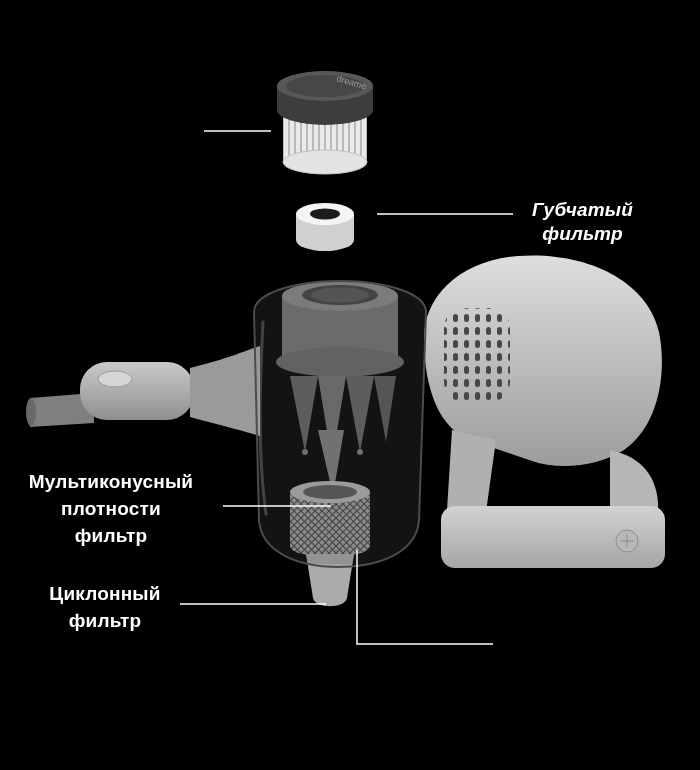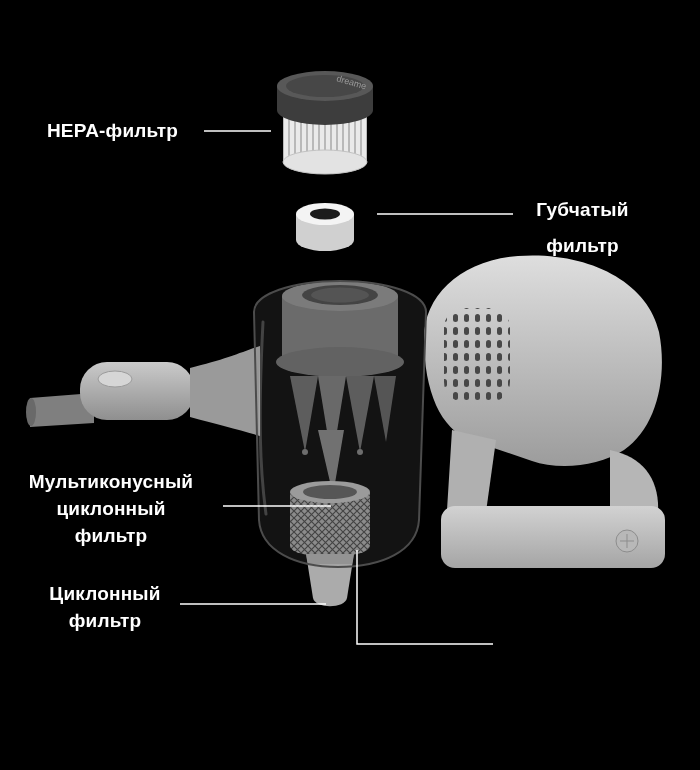--- a/index.html
+++ b/index.html
@@ -7,21 +7,21 @@
     position:relative;width:700px;height:770px;background:#000000;overflow:hidden;
     font-family:"Liberation Sans", sans-serif;
   }
   .stage svg{position:absolute;left:0;top:0;}
   .label{
     position:absolute;color:#ffffff;font-weight:700;font-size:19px;
     text-align:center;white-space:pre-line;line-height:27px;
     letter-spacing:0.2px;
   }
   .label-hepa{left:35px;top:119px;width:155px;line-height:23px;}
-  .label-sponge{left:515px;top:192px;width:135px;line-height:36px;}
+  .label-sponge{left:515px;top:198px;width:135px;line-height:24px;font-style:italic;}
   .label-multicone{left:5px;top:468px;width:212px;}
   .label-cyclone{left:30px;top:580px;width:150px;}
   .label-mesh{left:495px;top:594px;width:190px;}
 </style>
 </head>
 <body>
 
 <div class="stage">
 
   <svg width="700" height="770" viewBox="0 0 700 770">
@@ -118,22 +118,21 @@
 
     <g stroke="#ffffff" stroke-width="1.5">
       <line x1="204" y1="131" x2="271" y2="131"></line>
       <line x1="377" y1="214" x2="513" y2="214"></line>
       <line x1="223" y1="506" x2="331" y2="506"></line>
       <line x1="180" y1="604" x2="326" y2="604"></line>
       <polyline points="357,550 357,644 493,644" fill="none"></polyline>
     </g>
   </svg>
 
-  <div class="label label-hepa">HEPA-фильтр</div>
   <div class="label label-sponge">Губчатый
 фильтр</div>
   <div class="label label-multicone">Мультиконусный
-циклонный
+плотности
 фильтр</div>
   <div class="label label-cyclone">Циклонный
 фильтр</div>
 
 </div>
 
 </body></html>

